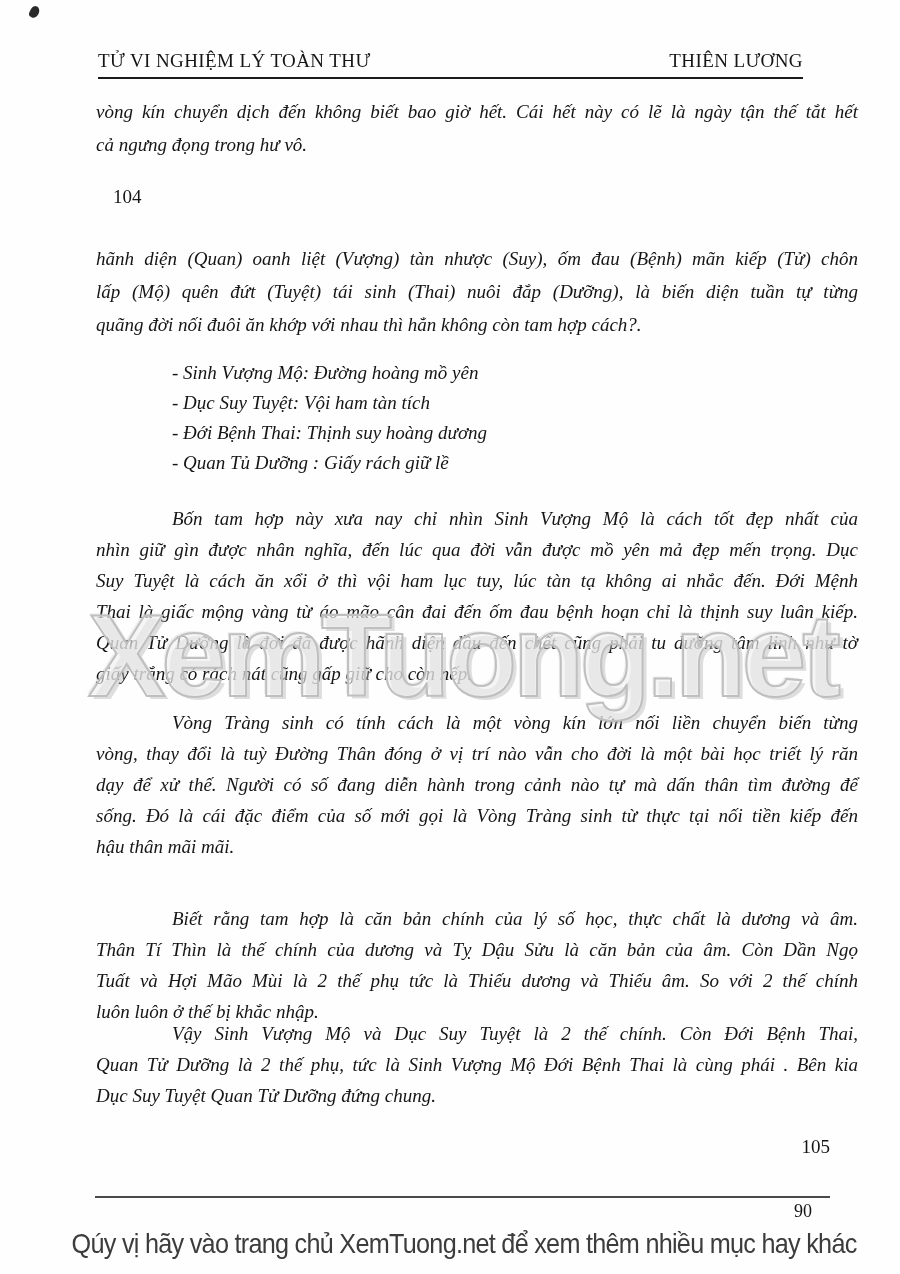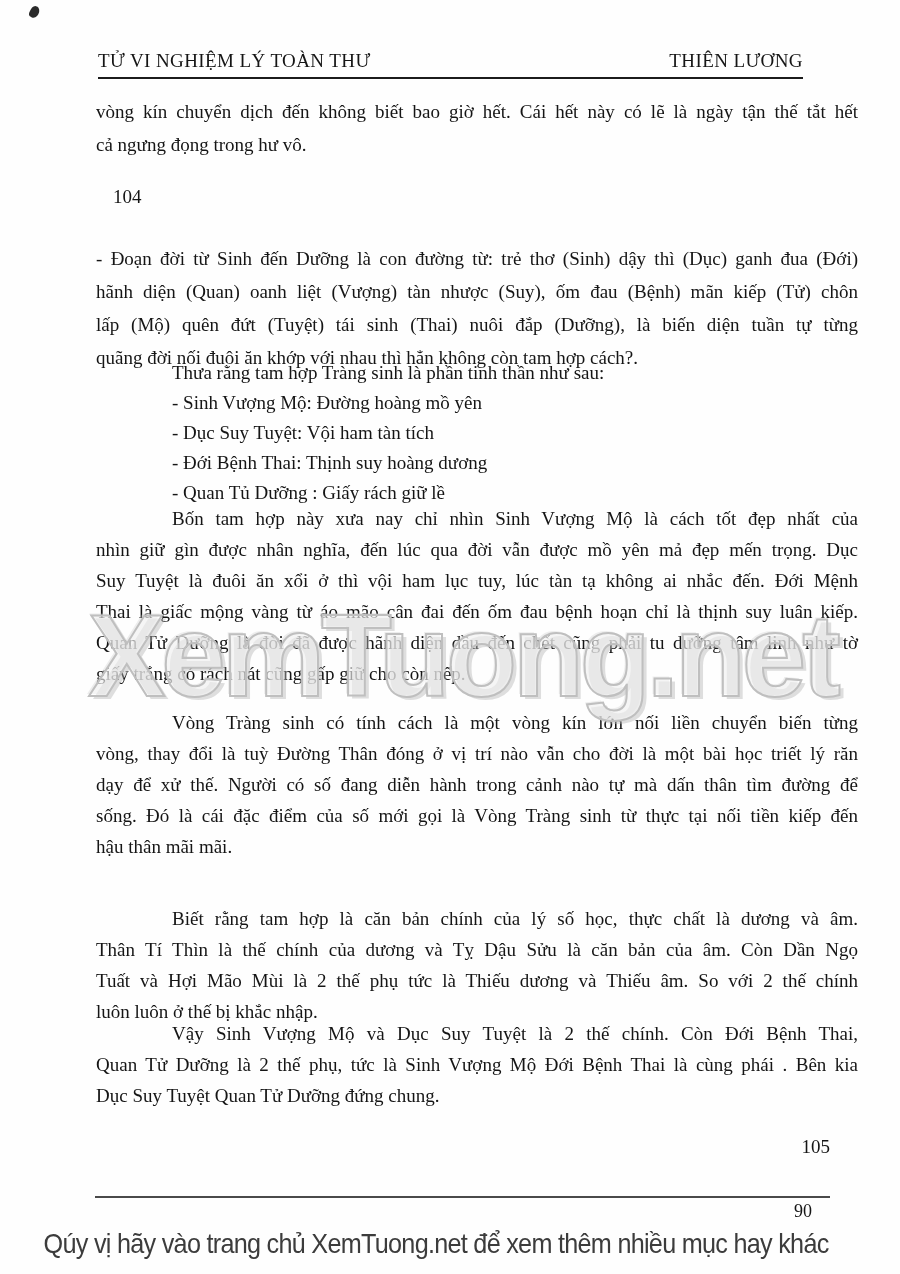--- a/index.html
+++ b/index.html
@@ -12,41 +12,41 @@
     position:absolute;left:98px;top:50px;width:705px;
     display:flex;justify-content:space-between;align-items:flex-end;
     border-bottom:2px solid #1b1b1b;padding-bottom:5px;
     font-size:19px;letter-spacing:.4px;white-space:nowrap;
   }
   
   .block{position:absolute;left:96px;width:762px;font-size:19px;}
   .lh33 .line{line-height:33px;}
   .lh31 .line{line-height:31px;}
   .lh30 .line{line-height:30px;}
-  .line{white-space:normal;}
+  .line{white-space:normal;font-style:italic;}
   .line.j{text-align:justify;text-align-last:justify;text-justify:inter-word;}
   .indent-block{padding-left:76px;width:686px;}
   .num{position:absolute;font-size:19px;}
   .right-align{text-align:right;}
   
   .watermark{
     position:absolute;left:88px;top:596px;z-index:5;pointer-events:none;
     font-family:"Liberation Sans",sans-serif;font-weight:bold;
     font-size:116px;line-height:120px;letter-spacing:-4px;white-space:nowrap;
     color:rgba(255,255,255,.45);
     -webkit-text-stroke:2px #bfbfbf;
     text-shadow:4px 3px 0 rgba(185,185,185,.45), -2px -2px 0 rgba(205,205,205,.35);
   }
   
   .bottom-rule{
     position:absolute;left:95px;top:1196px;width:735px;height:0;
     border-top:2px solid #4a4a4a;
   }
   .footer{
-    position:absolute;left:0;top:1228px;width:900px;text-align:left;
+    position:absolute;left:0;top:1228px;width:900px;text-align:right;
     font-family:"Liberation Sans",sans-serif;font-size:28px;color:#3c3c3c;
     font-weight:500;letter-spacing:-.8px;white-space:nowrap;
   }
   .footer .squeeze{display:inline-block;transform:scaleX(.9);transform-origin:50% 50%;}
   .speck{
     position:absolute;left:30px;top:6px;width:9px;height:12px;background:#2a2a2a;
     border-radius:45% 55% 50% 40%;transform:rotate(28deg);
   }
 </style>
 </head>
@@ -62,38 +62,36 @@
   </div>
 
   <div class="block lh33" style="top:95px;">
       <div class="line j">vòng kín chuyển dịch đến không biết bao giờ hết. Cái hết này có lẽ là ngày tận thế tắt hết</div>
       <div class="line">cả ngưng đọng trong hư vô.</div>
     </div>
 
   <div class="num" style="left:105px;top:186px;margin-left:8px;">104</div>
 
   <div class="block lh33" style="top:242px;">
-      <div class="line j">- Đoạn đời từ Sinh đến Dưỡng là con đường từ: trẻ thơ (Sinh) dậy thì (Dục) ganh đua (Đới)</div>
       <div class="line j">hãnh diện (Quan) oanh liệt (Vượng) tàn nhược (Suy), ốm đau (Bệnh) mãn kiếp (Tử) chôn</div>
       <div class="line j">lấp (Mộ) quên đứt (Tuyệt) tái sinh (Thai) nuôi đắp (Dưỡng), là biến diện tuần tự từng</div>
       <div class="line">quãng đời nối đuôi ăn khớp với nhau thì hẳn không còn tam hợp cách?.</div>
     </div>
 
   <div class="block lh30 indent-block" style="top:358px;">
-      <div class="line">Thưa rằng tam hợp Tràng sinh là phần tinh thần như sau:</div>
       <div class="line">- Sinh Vượng Mộ: Đường hoàng mồ yên</div>
       <div class="line">- Dục Suy Tuyệt: Vội ham tàn tích</div>
       <div class="line">- Đới Bệnh Thai: Thịnh suy hoàng dương</div>
       <div class="line">- Quan Tủ Dưỡng : Giấy rách giữ lề</div>
     </div>
 
   <div class="block lh31" style="top:503px;">
       <div class="line j" style="padding-left: 76px;">Bốn tam hợp này xưa nay chỉ nhìn Sinh Vượng Mộ là cách tốt đẹp nhất của</div>
       <div class="line j">nhìn giữ gìn được nhân nghĩa, đến lúc qua đời vẫn được mồ yên mả đẹp mến trọng. Dục</div>
-      <div class="line j">Suy Tuyệt là đuôi ăn xổi ở thì vội ham lục tuy, lúc tàn tạ không ai nhắc đến. Đới Mệnh</div>
+      <div class="line j">Suy Tuyệt là cách ăn xổi ở thì vội ham lục tuy, lúc tàn tạ không ai nhắc đến. Đới Mệnh</div>
       <div class="line j">Thai là giấc mộng vàng từ áo mão cân đai đến ốm đau bệnh hoạn chỉ là thịnh suy luân kiếp.</div>
       <div class="line j">Quan Tử Dưỡng là đời đã được hãnh diện dầu đến chết cũng phải tu dưỡng tâm linh như tờ</div>
       <div class="line">giấy trắng có rách nát cũng gấp giữ cho còn nếp.</div>
     </div>
 
   <div class="block lh31" style="top:707px;">
       <div class="line j" style="padding-left: 76px;">Vòng Tràng sinh có tính cách là một vòng kín lớn nối liền chuyển biến từng</div>
       <div class="line j">vòng, thay đổi là tuỳ Đường Thân đóng ở vị trí nào vẫn cho đời là một bài học triết lý răn</div>
       <div class="line j">dạy để xử thế. Người có số đang diễn hành trong cảnh nào tự mà dấn thân tìm đường để</div>
       <div class="line j">sống. Đó là cái đặc điểm của số mới gọi là Vòng Tràng sinh từ thực tại nối tiền kiếp đến</div>

